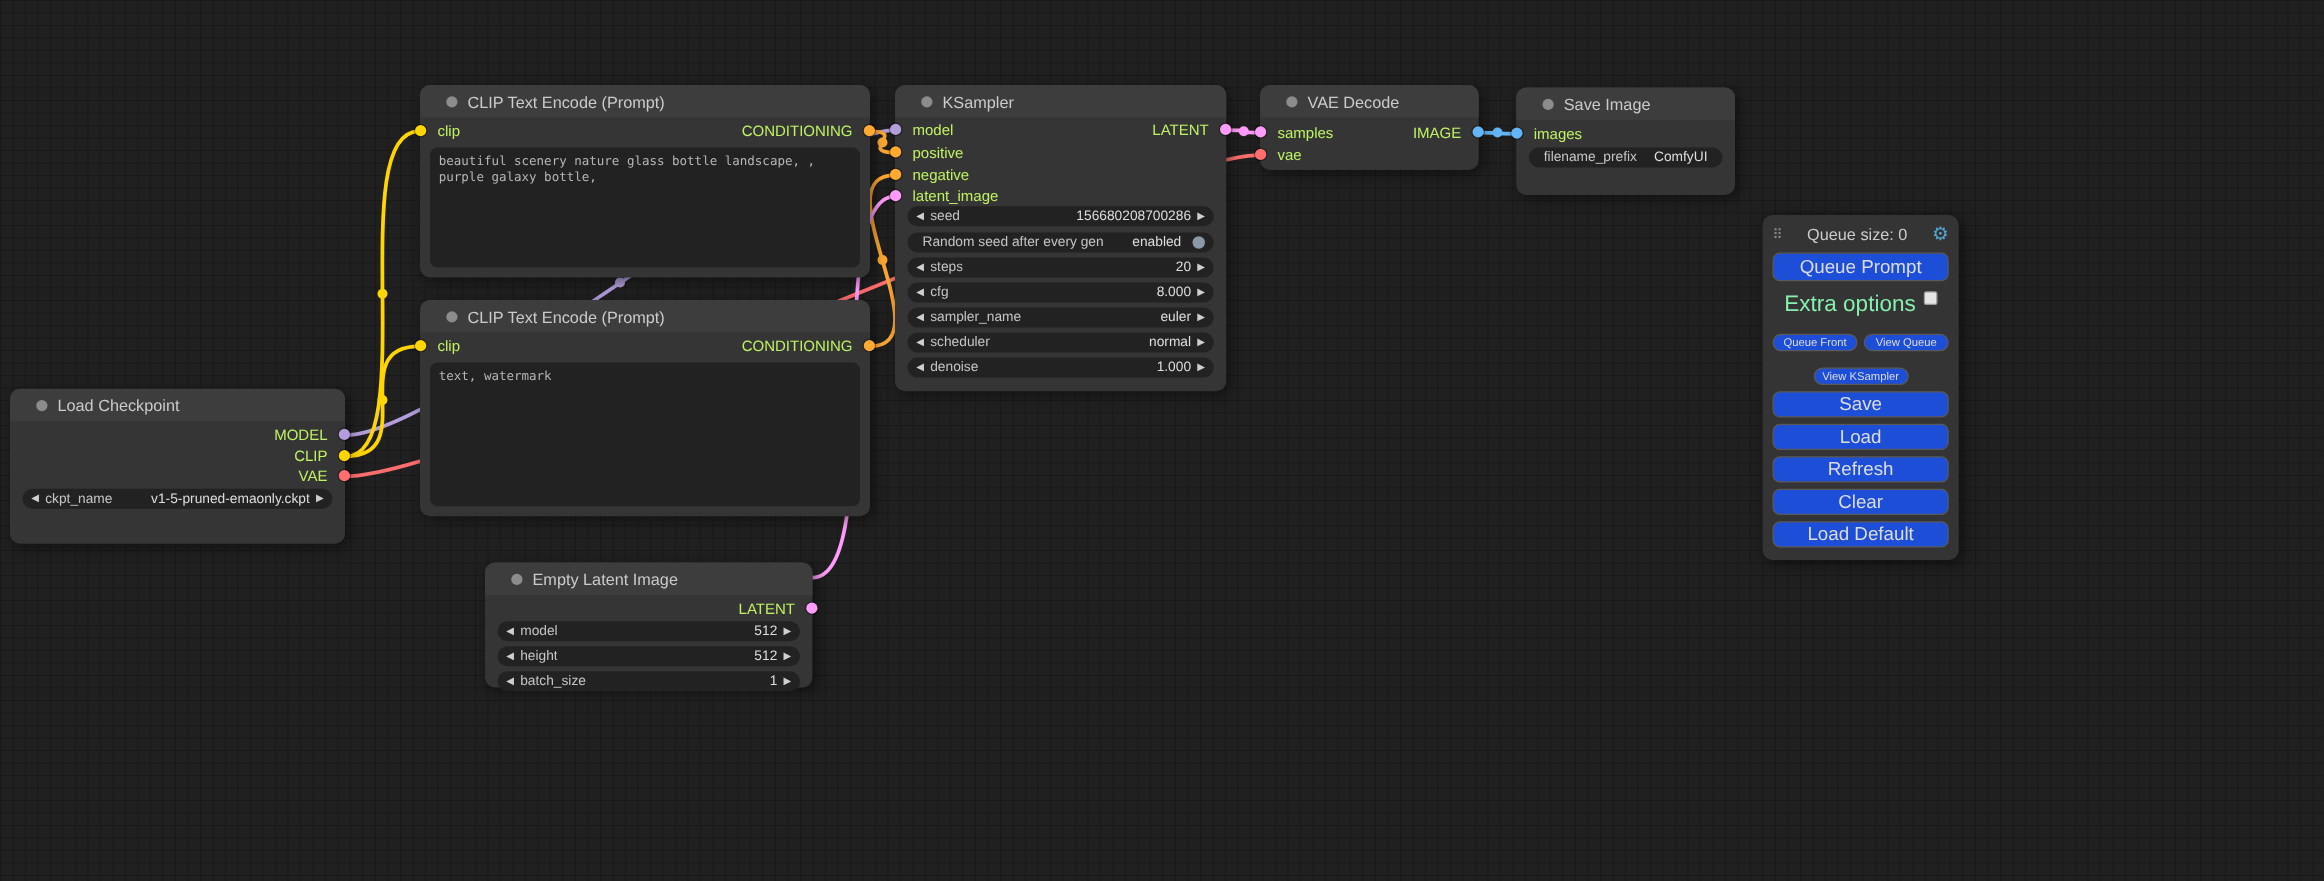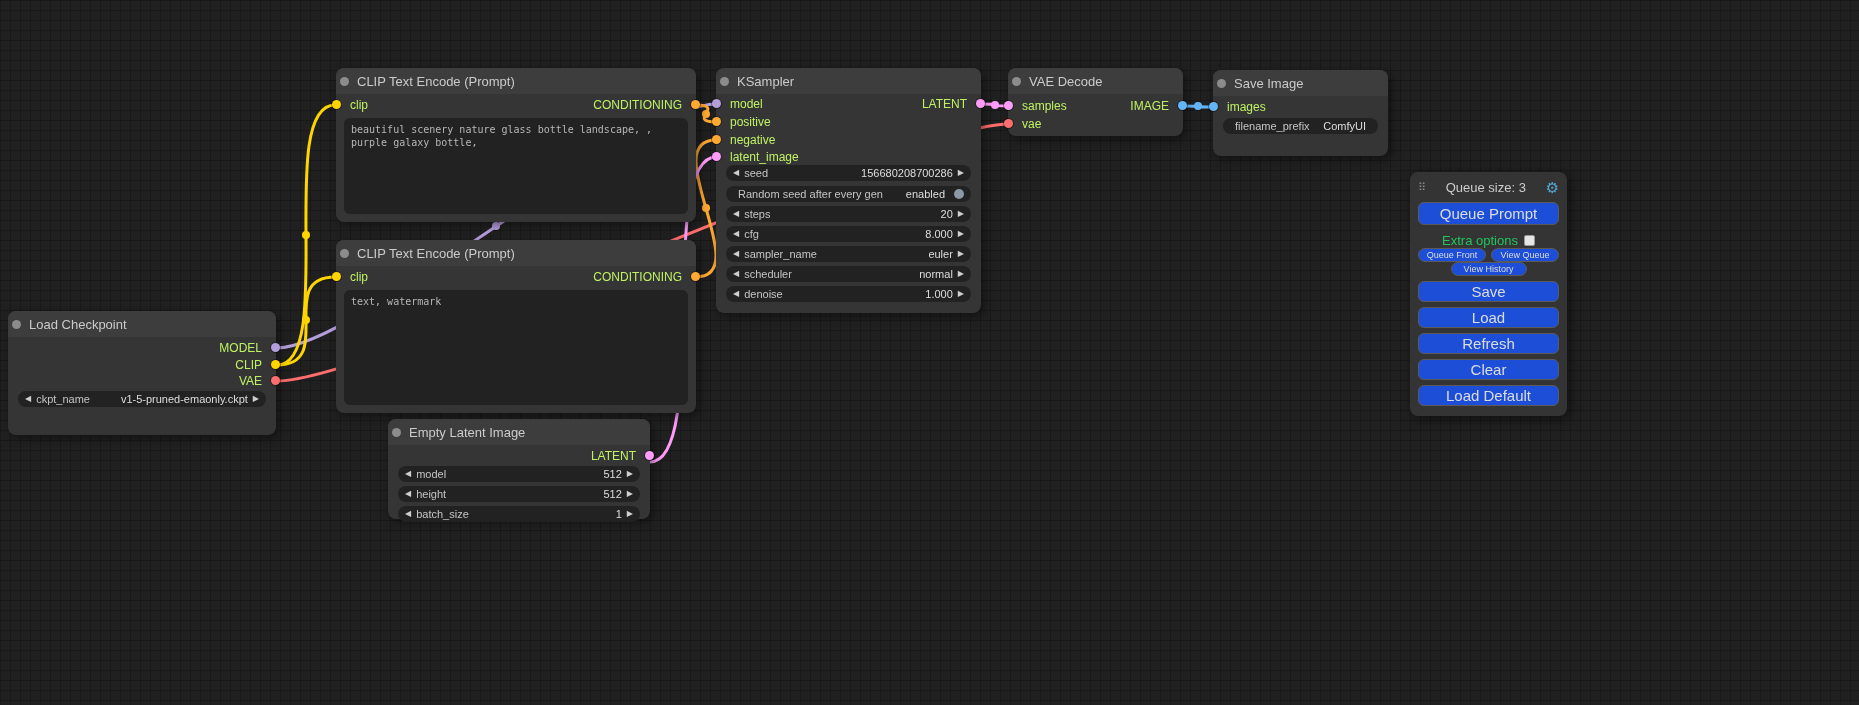--- a/index.html
+++ b/index.html
@@ -7,21 +7,21 @@
   #canvas{position:relative;width:1859px;height:705px;background-color:#202020;
     background-image:linear-gradient(rgba(0,0,0,0.22) 1px,transparent 1px),
                      linear-gradient(90deg,rgba(0,0,0,0.22) 1px,transparent 1px);
     background-size:10px 10px}
   #wires{position:absolute;left:0;top:0;z-index:1;pointer-events:none}
   #wires path{fill:none;stroke-width:3;stroke-linecap:round}
 
   .node{position:absolute;background:#353535;border-radius:8px;z-index:2;
     box-shadow:3px 3px 10px rgba(0,0,0,0.45);color:#c8c8c8;font-size:12px}
   .node-header{position:absolute;left:0;top:0;right:0;height:26px;background:#3d3d3d;
-    border-radius:8px 8px 0 0;display:flex;align-items:center;padding:0 4px;gap:8px}
+    border-radius:8px 8px 0 0;display:flex;align-items:center;padding:0 21px;gap:8px}
   .node-dot{width:9px;height:9px;border-radius:50%;background:#8c8c8c;flex:0 0 auto}
   .node-title{color:#cbcbcb;font-size:13px;white-space:nowrap}
   .slot-label{position:absolute;font-size:12px;color:#bef264;line-height:14px;white-space:nowrap}
   .port{position:absolute;width:9px;height:9px;border-radius:50%;z-index:3;box-shadow:0 0 0 1px rgba(0,0,0,0.35)}
   .port.in{left:-4px}
   .port.out{right:-4px}
   .c-model{background:#B39DDB}.c-clip{background:#FFD500}.c-vae{background:#FF6E6E}
   .c-cond{background:#FFA931}.c-latent{background:#FF9CF9}.c-image{background:#64B5F6}
 
   .widget{position:absolute;left:10px;right:10px;height:16px;background:#222;border-radius:8px;
@@ -42,23 +42,23 @@
   .qp-header{display:flex;align-items:center;height:18px}
   .drag-handle{color:#8a8a8a;font-size:11px;cursor:move}
   .drag-handle::before{content:"\283F"}
   .qp-title{flex:1;text-align:center;color:#cccccc;font-size:13px}
   .gear{color:#53a7d2;font-size:15px;line-height:15px}
   .gear::before{content:"\2699"}
   .btn{background:#1d4ed8;border:1px solid #5a5a5a;color:#ddd;border-radius:6px;font-family:inherit;cursor:pointer}
   .btn.big{height:23px;font-size:15px;margin-top:6px}
   .btn.med{height:21px;font-size:15px;margin-top:5px}
   .btn.small{height:14px;font-size:9px;border-radius:7px;padding:0 4px;line-height:11px}
-  .extra-row{display:flex;align-items:center;justify-content:center;gap:6px;margin-top:8px;color:#22c55e;font-size:13px}
+  .extra-row{display:flex;align-items:flex-start;justify-content:center;gap:6px;margin-top:8px;color:#86efac;font-size:18px}
   .checkbox{width:11px;height:11px;background:#e6e6e6;border-radius:2px;border:1px solid #999}
-  .small-row{display:flex;gap:5px;margin-top:0;justify-content:space-between}
+  .small-row{display:flex;gap:5px;margin-top:13px;justify-content:space-between}
   .small-row .btn.small{flex:1}
   .small-row.center{justify-content:center}
   .small-row.center .btn.small{flex:0 0 76px}
 </style>
 </head>
 <body>
 
 <div id="canvas">
 
   <svg id="wires" width="1859" height="705">
@@ -118,21 +118,21 @@
       <span class="node-dot"></span>
       <span class="node-title">CLIP Text Encode (Prompt)</span>
     </div>
     <span class="slot-label" style="left:14px;top:30px">clip</span>
     <span class="slot-label" style="right:14px;top:30px">CONDITIONING</span>
     <span class="port in c-clip" style="top:32px"></span>
     <span class="port out c-cond" style="top:32px"></span>
     <div class="prompt-box" style="top:50px;height:115px">text, watermark</div>
   </div>
 
-  <div class="node" style="left:388px;top:419px;width:262px;height:100px">
+  <div class="node" style="left:388px;top:450px;width:262px;height:100px">
     <div class="node-header">
       <span class="node-dot"></span>
       <span class="node-title">Empty Latent Image</span>
     </div>
     <span class="slot-label" style="right:14px;top:30px">LATENT</span>
     <span class="port out c-latent" style="top:32px"></span>
     <div class="widget" style="top:47px">
       <span class="arr l"></span>
       <span class="wname">model</span>
       <span class="wval">512</span>
@@ -232,34 +232,34 @@
     <span class="port in c-image" style="top:32px"></span>
     <div class="widget" style="top:48px">
       <span class="wname">filename_prefix</span>
       <span class="wval">ComfyUI</span>
     </div>
   </div>
 
   <div class="queue-panel">
     <div class="qp-header">
       <span class="drag-handle"></span>
-      <span class="qp-title">Queue size: 3</span>
+      <span class="qp-title">Queue size: 0</span>
       <span class="gear"></span>
     </div>
     <button type="button" class="btn big">Queue Prompt</button>
     <div class="extra-row">
       <span>Extra options</span>
       <span class="checkbox"></span>
     </div>
     <div class="small-row">
       <button type="button" class="btn small">Queue Front</button>
       <button type="button" class="btn small">View Queue</button>
     </div>
     <div class="small-row center">
-      <button type="button" class="btn small">View History</button>
+      <button type="button" class="btn small">View KSampler</button>
     </div>
     <button type="button" class="btn med">Save</button>
     <button type="button" class="btn med">Load</button>
     <button type="button" class="btn med">Refresh</button>
     <button type="button" class="btn med">Clear</button>
     <button type="button" class="btn med">Load Default</button>
   </div>
 
 </div>
 

